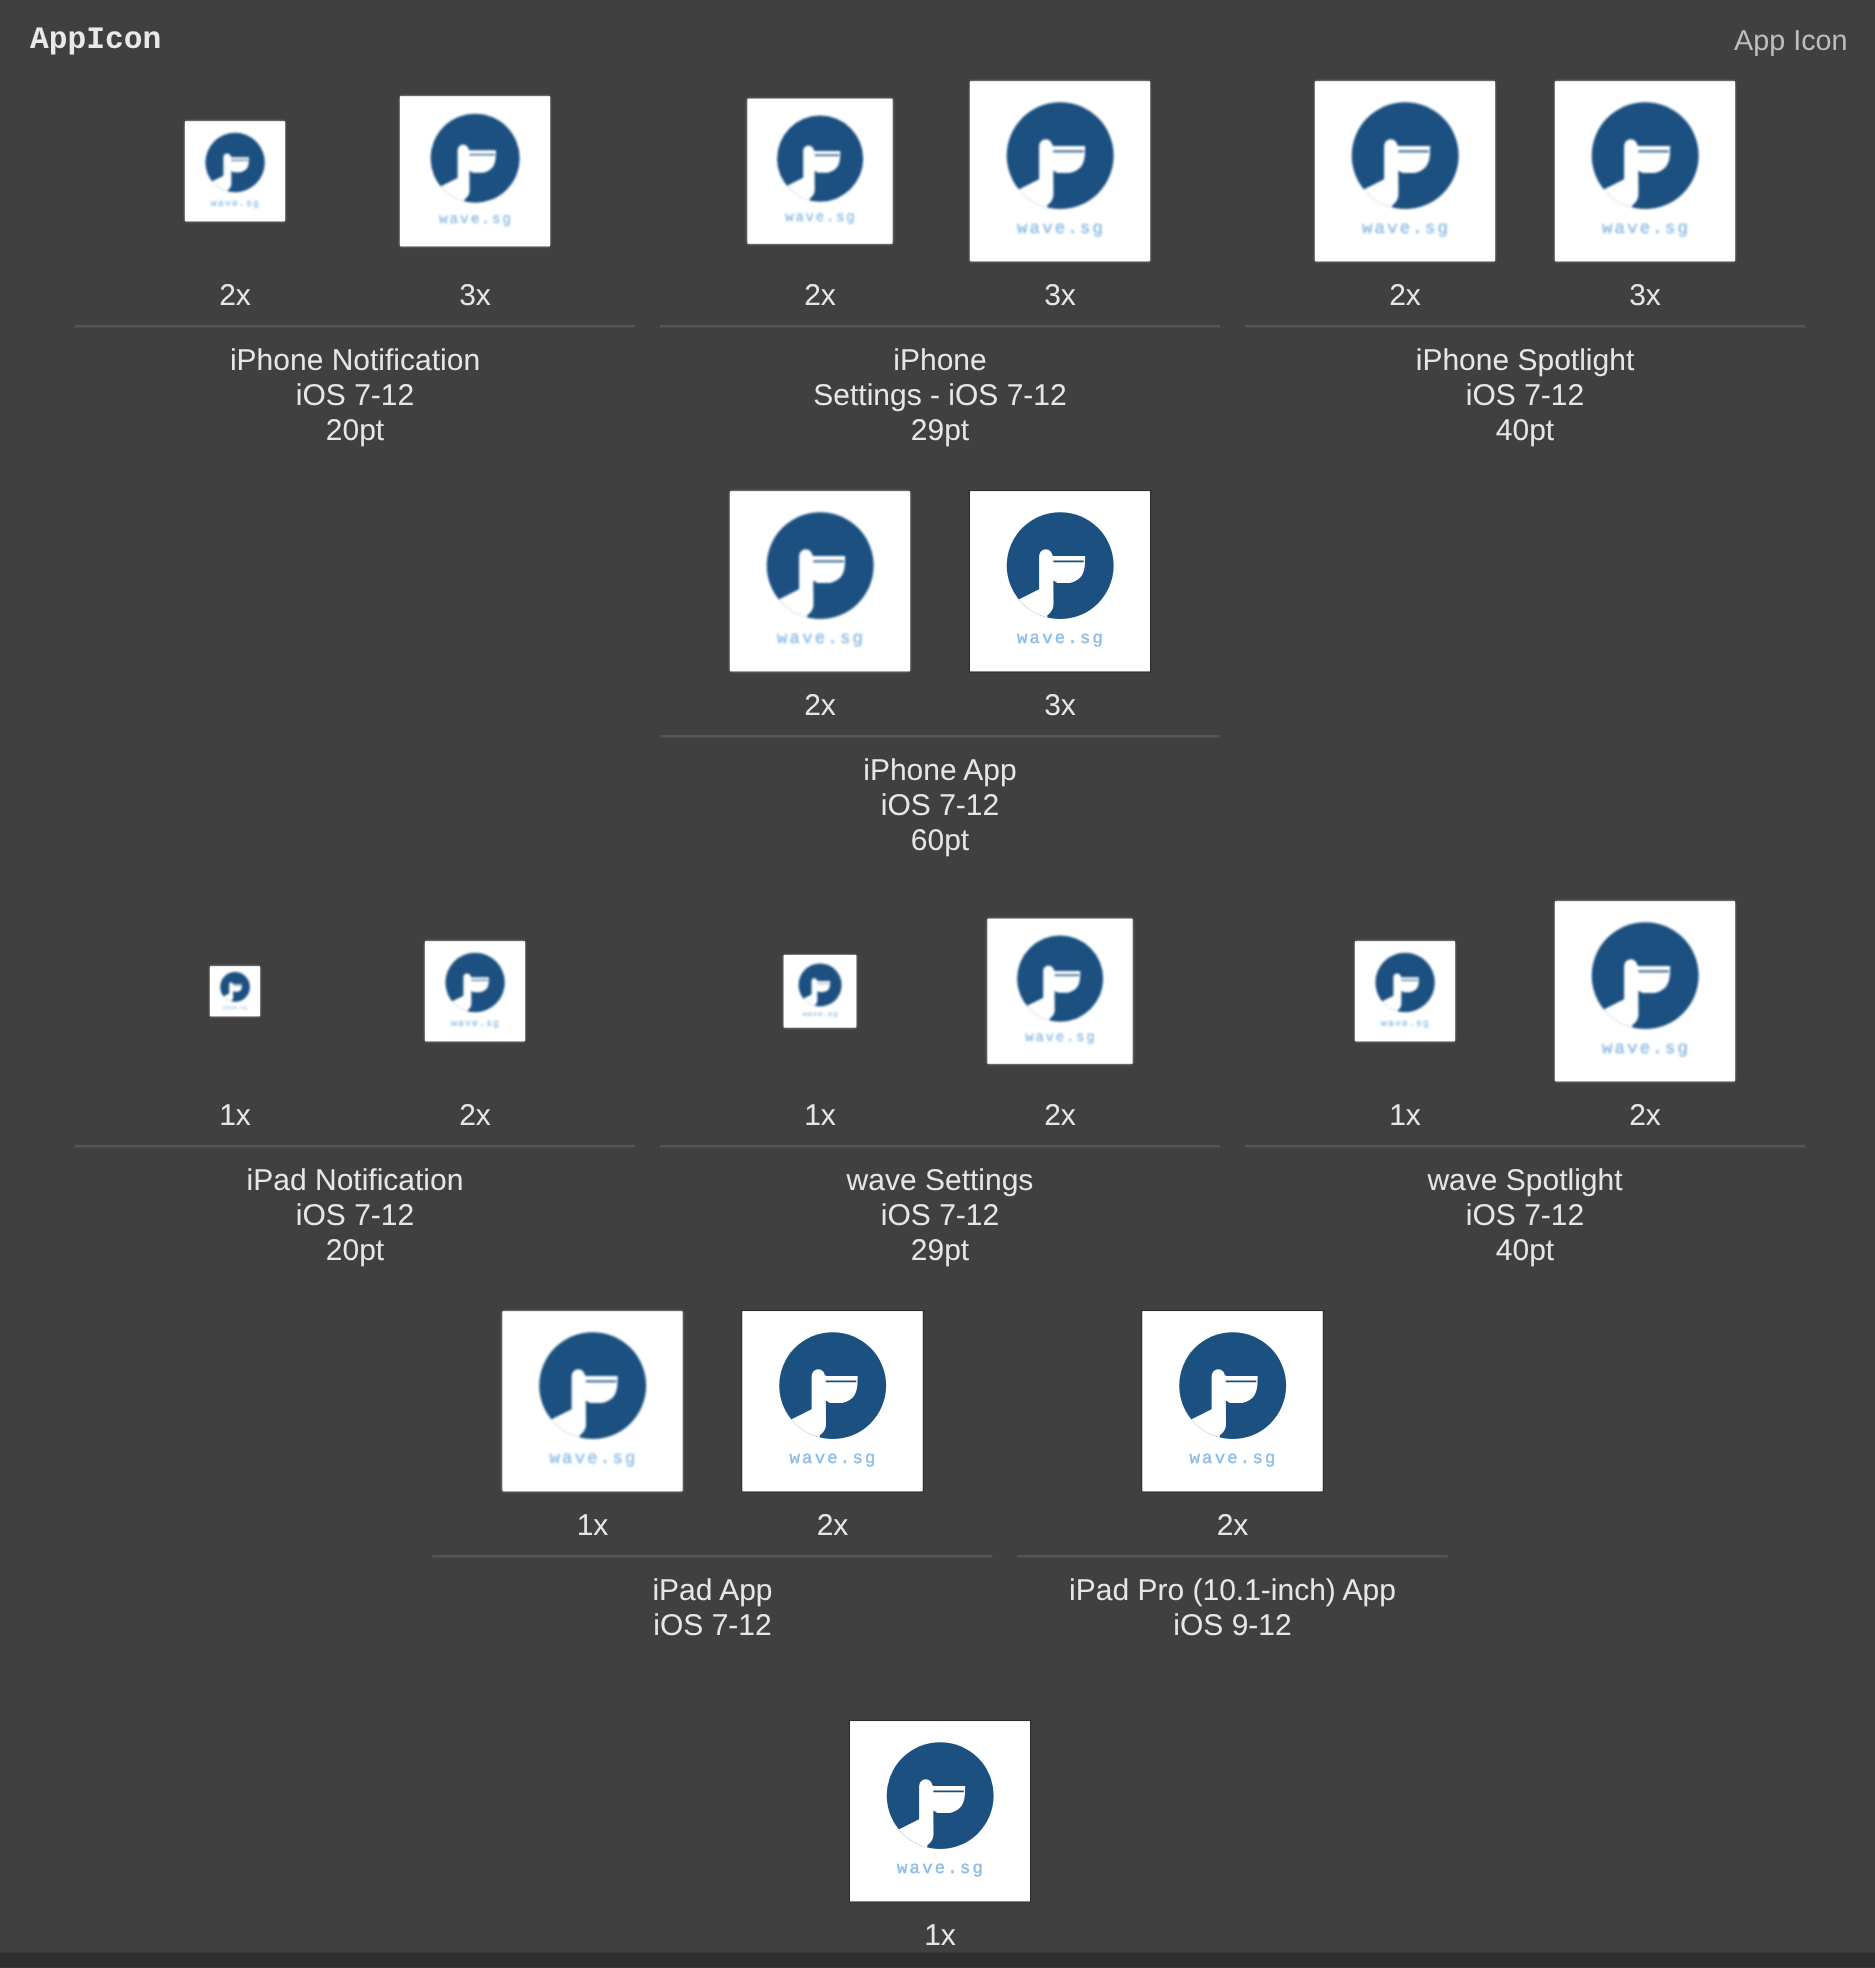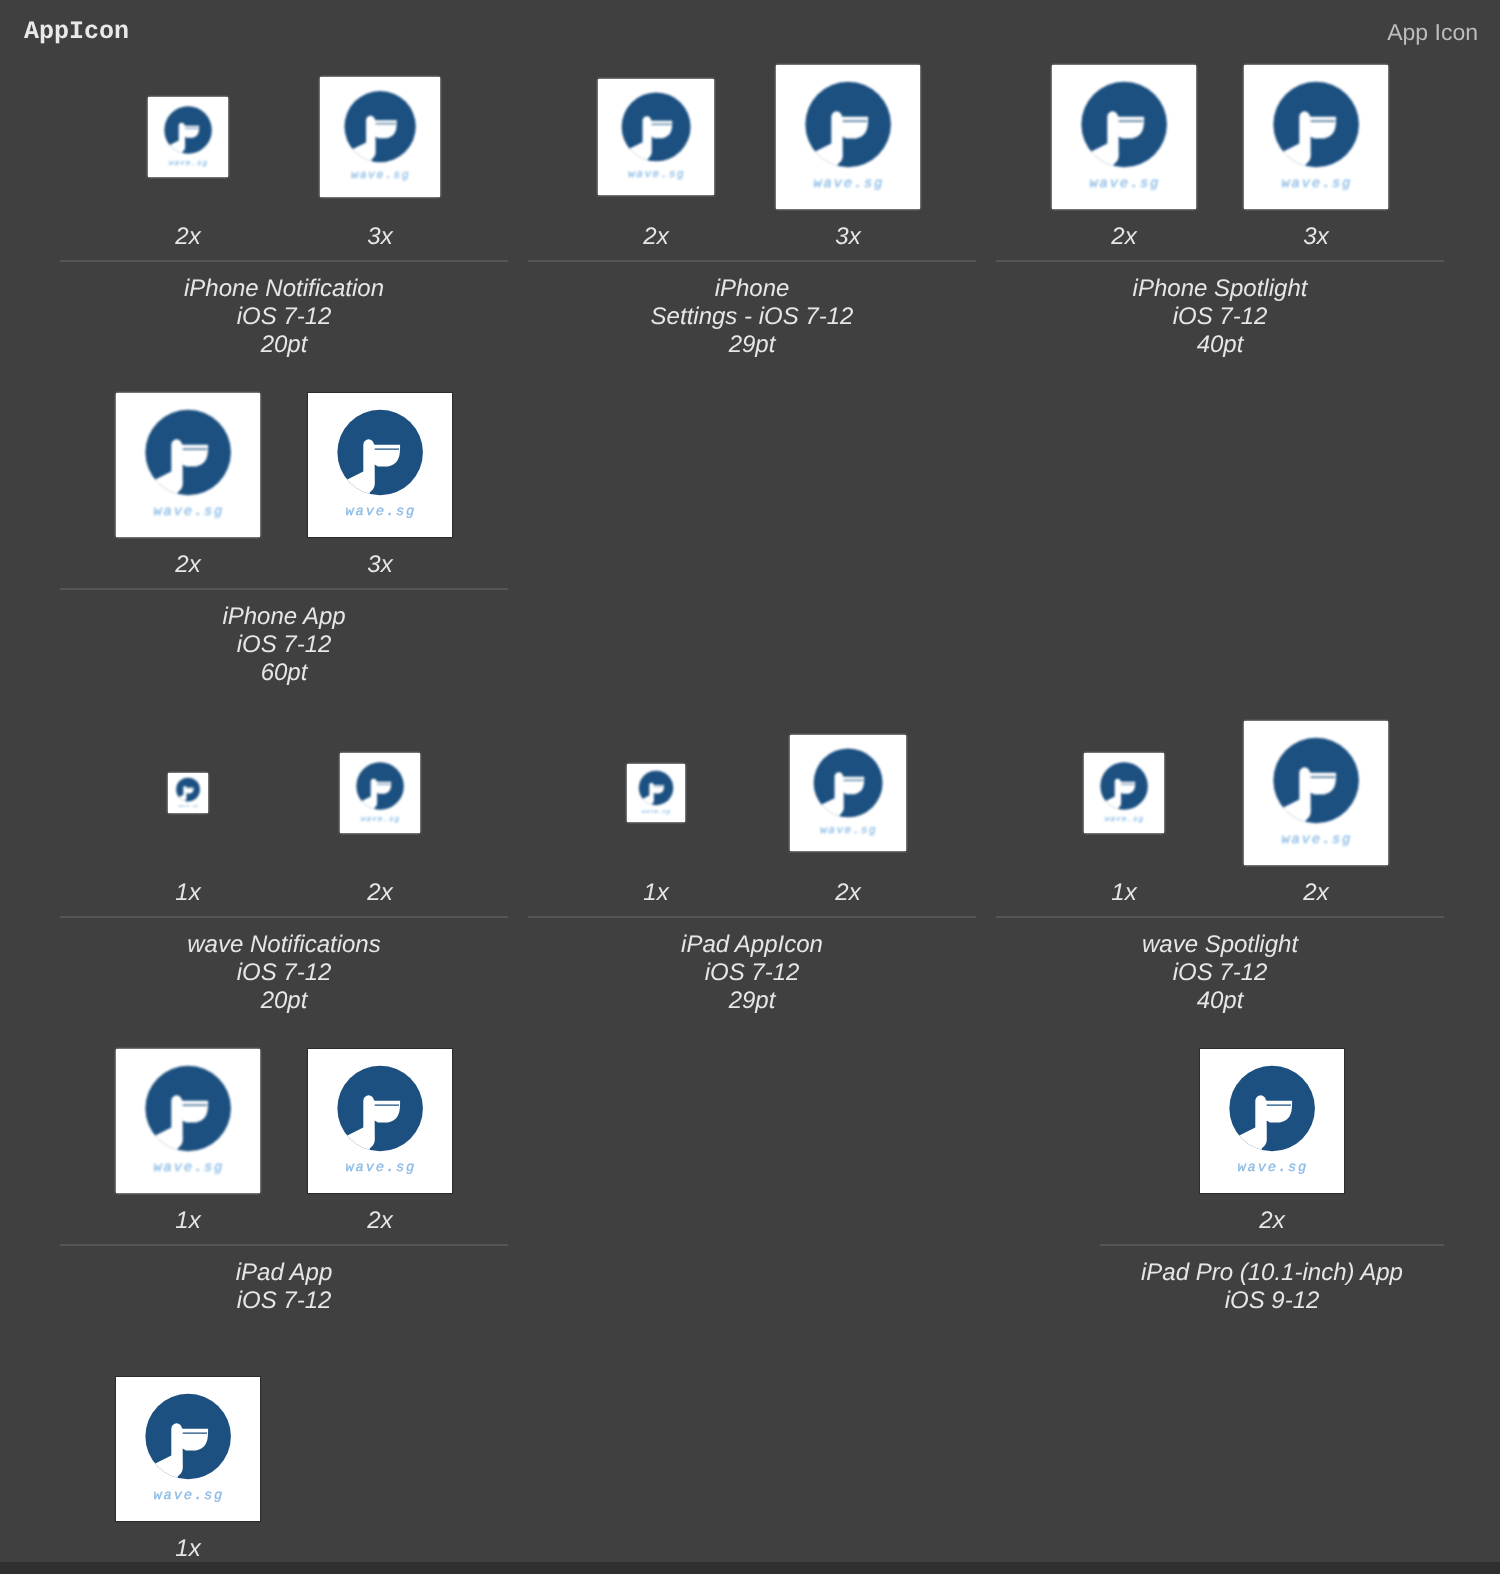--- a/index.html
+++ b/index.html
@@ -3,21 +3,21 @@
 <meta charset="utf-8">
 <style>
   html,body{margin:0;padding:0;}
   body{width:1500px;height:1574px;background:#404040;overflow:hidden;
        font-family:"Liberation Sans",sans-serif;-webkit-font-smoothing:antialiased;text-rendering:geometricPrecision;}
   .page{position:relative;width:1500px;height:1574px;transform:translateZ(0);}
   .hdr-title{position:absolute;left:24px;top:17px;font-size:25px;font-weight:bold;color:#e9e9e9;font-family:Liberation Mono, monospace;}
   .hdr-right{position:absolute;right:22px;top:19px;font-size:23px;color:#bdbdbd;}
   .grid{position:absolute;left:60px;top:65px;width:1384px;}
   .row{position:relative;height:328px;}
-  .groups{display:flex;justify-content:space-between;align-items:flex-start;gap:20px;font-style:italic;}
+  .groups{display:flex;justify-content:center;align-items:flex-start;gap:20px;}
   .group{position:relative;}
   .slots{display:flex;justify-content:center;align-items:center;height:144px;}
   .slot{width:192px;display:flex;flex-direction:column;align-items:center;}
   .tile{background:#fff;box-shadow:0 0 0 1px rgba(0,0,0,0.30);}
   .scale{position:absolute;left:0;right:0;top:158px;text-align:center;font-size:24px;line-height:28px;color:#e6e6e6;}
   .sep{position:absolute;left:0;right:0;top:195px;height:2px;background:#555555;}
   .caption{position:absolute;left:0;right:0;top:210px;text-align:center;font-size:24px;line-height:28px;color:#e6e6e6;}
   .bottombar{position:absolute;left:0;top:1562px;width:1500px;height:12px;background:#2f2f2f;}
   svg.logo{display:block;}
   .tileinner{overflow:hidden;background:#fff;}
@@ -287,21 +287,21 @@
                   </div>
                 </div>
       </div>
             </div>
             <div class="scale" style="display: flex; justify-content: center;">
               <div style="width: 192px; text-align: center;">1x</div>
               <div style="width: 192px; text-align: center;">2x</div>
             </div>
             <div class="sep"></div>
             <div class="caption">
-              <div>wave Notifications</div>
+              <div>iPad Notification</div>
               <div>iOS 7-12</div>
               <div>20pt</div>
             </div>
           </div>
           <div class="group" style="min-width: 448px;">
             <div class="slots">
               <div class="slot">
         <div class="tile" style="width:58px;height:58px">
                   <div class="tileinner" style="filter:blur(1px);width:58px;height:58px">
                     <svg class="logo" width="58" height="58" viewBox="0 0 100 100">
@@ -339,21 +339,21 @@
                   </div>
                 </div>
       </div>
             </div>
             <div class="scale" style="display: flex; justify-content: center;">
               <div style="width: 192px; text-align: center;">1x</div>
               <div style="width: 192px; text-align: center;">2x</div>
             </div>
             <div class="sep"></div>
             <div class="caption">
-              <div>iPad AppIcon</div>
+              <div>wave Settings</div>
               <div>iOS 7-12</div>
               <div>29pt</div>
             </div>
           </div>
           <div class="group" style="min-width: 448px;">
             <div class="slots">
               <div class="slot">
         <div class="tile" style="width:80px;height:80px">
                   <div class="tileinner" style="filter:blur(1px);width:80px;height:80px">
                     <svg class="logo" width="80" height="80" viewBox="0 0 100 100">

